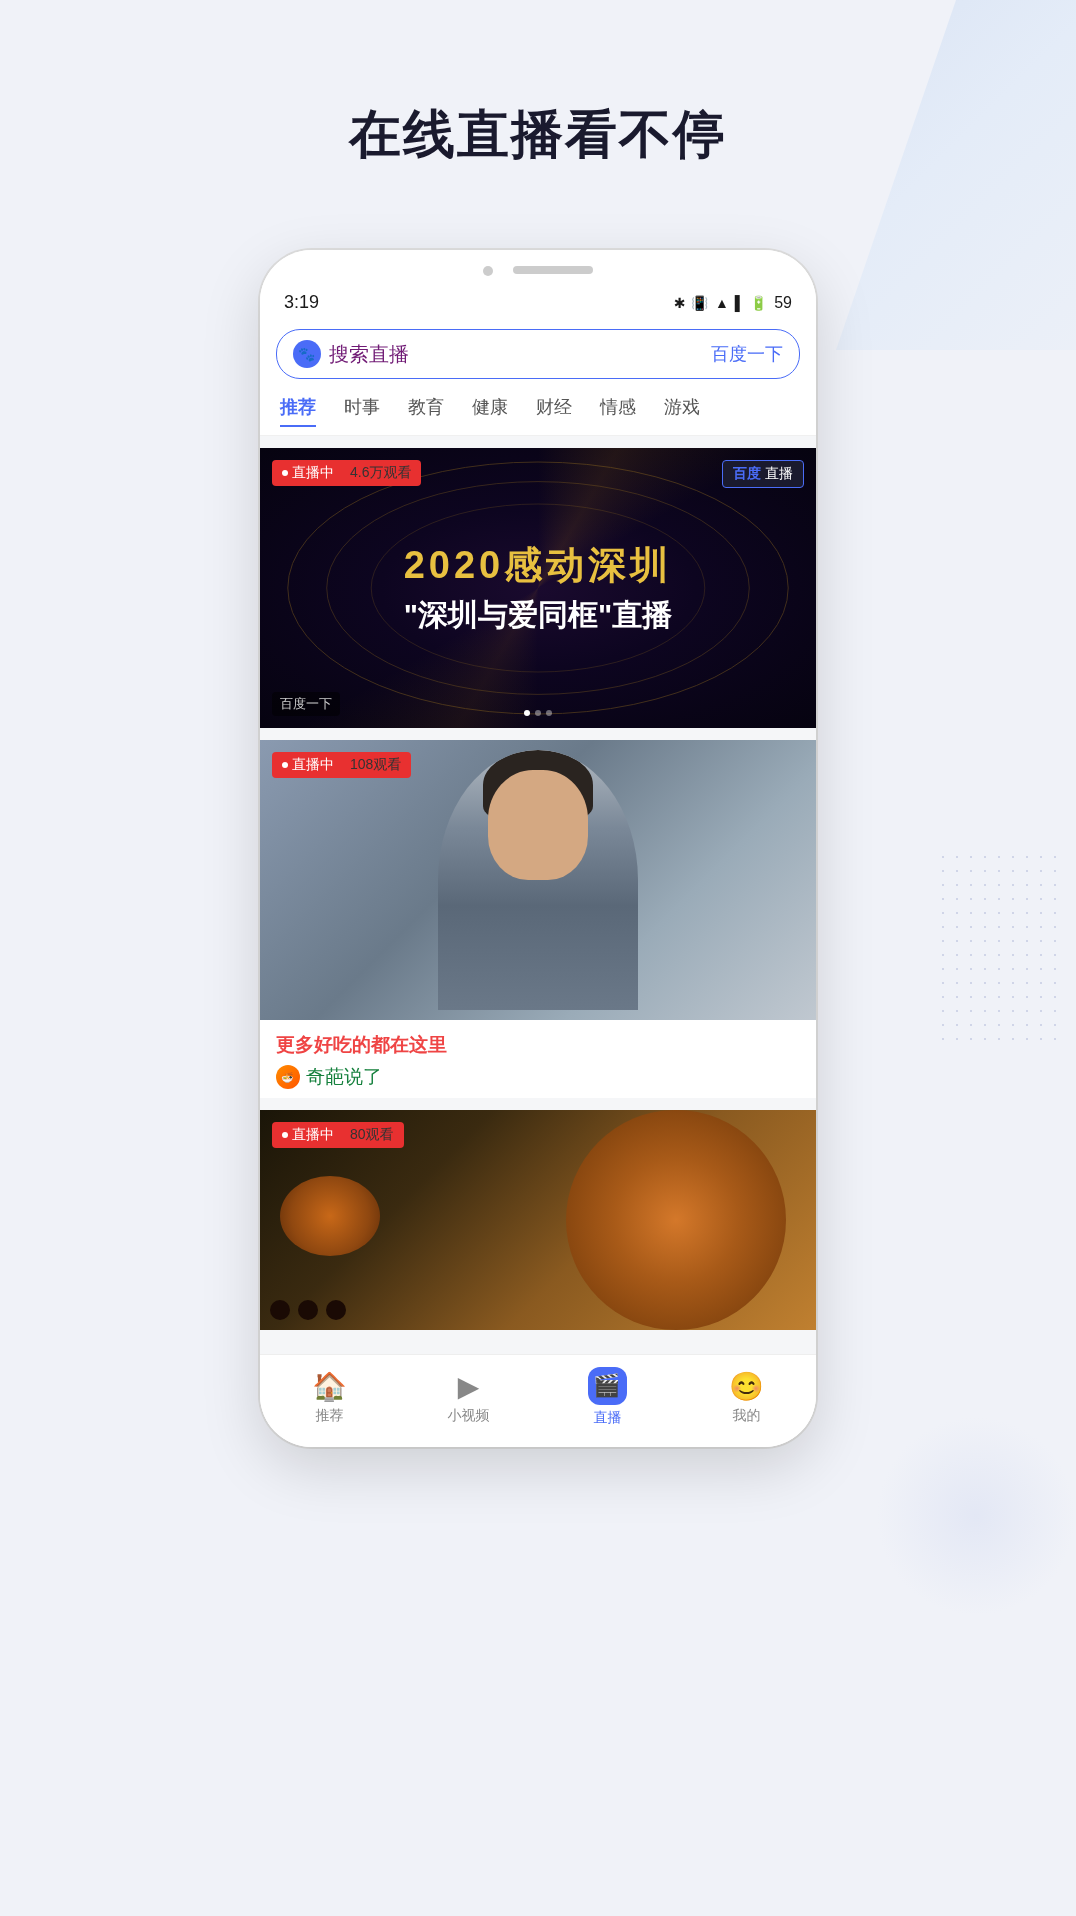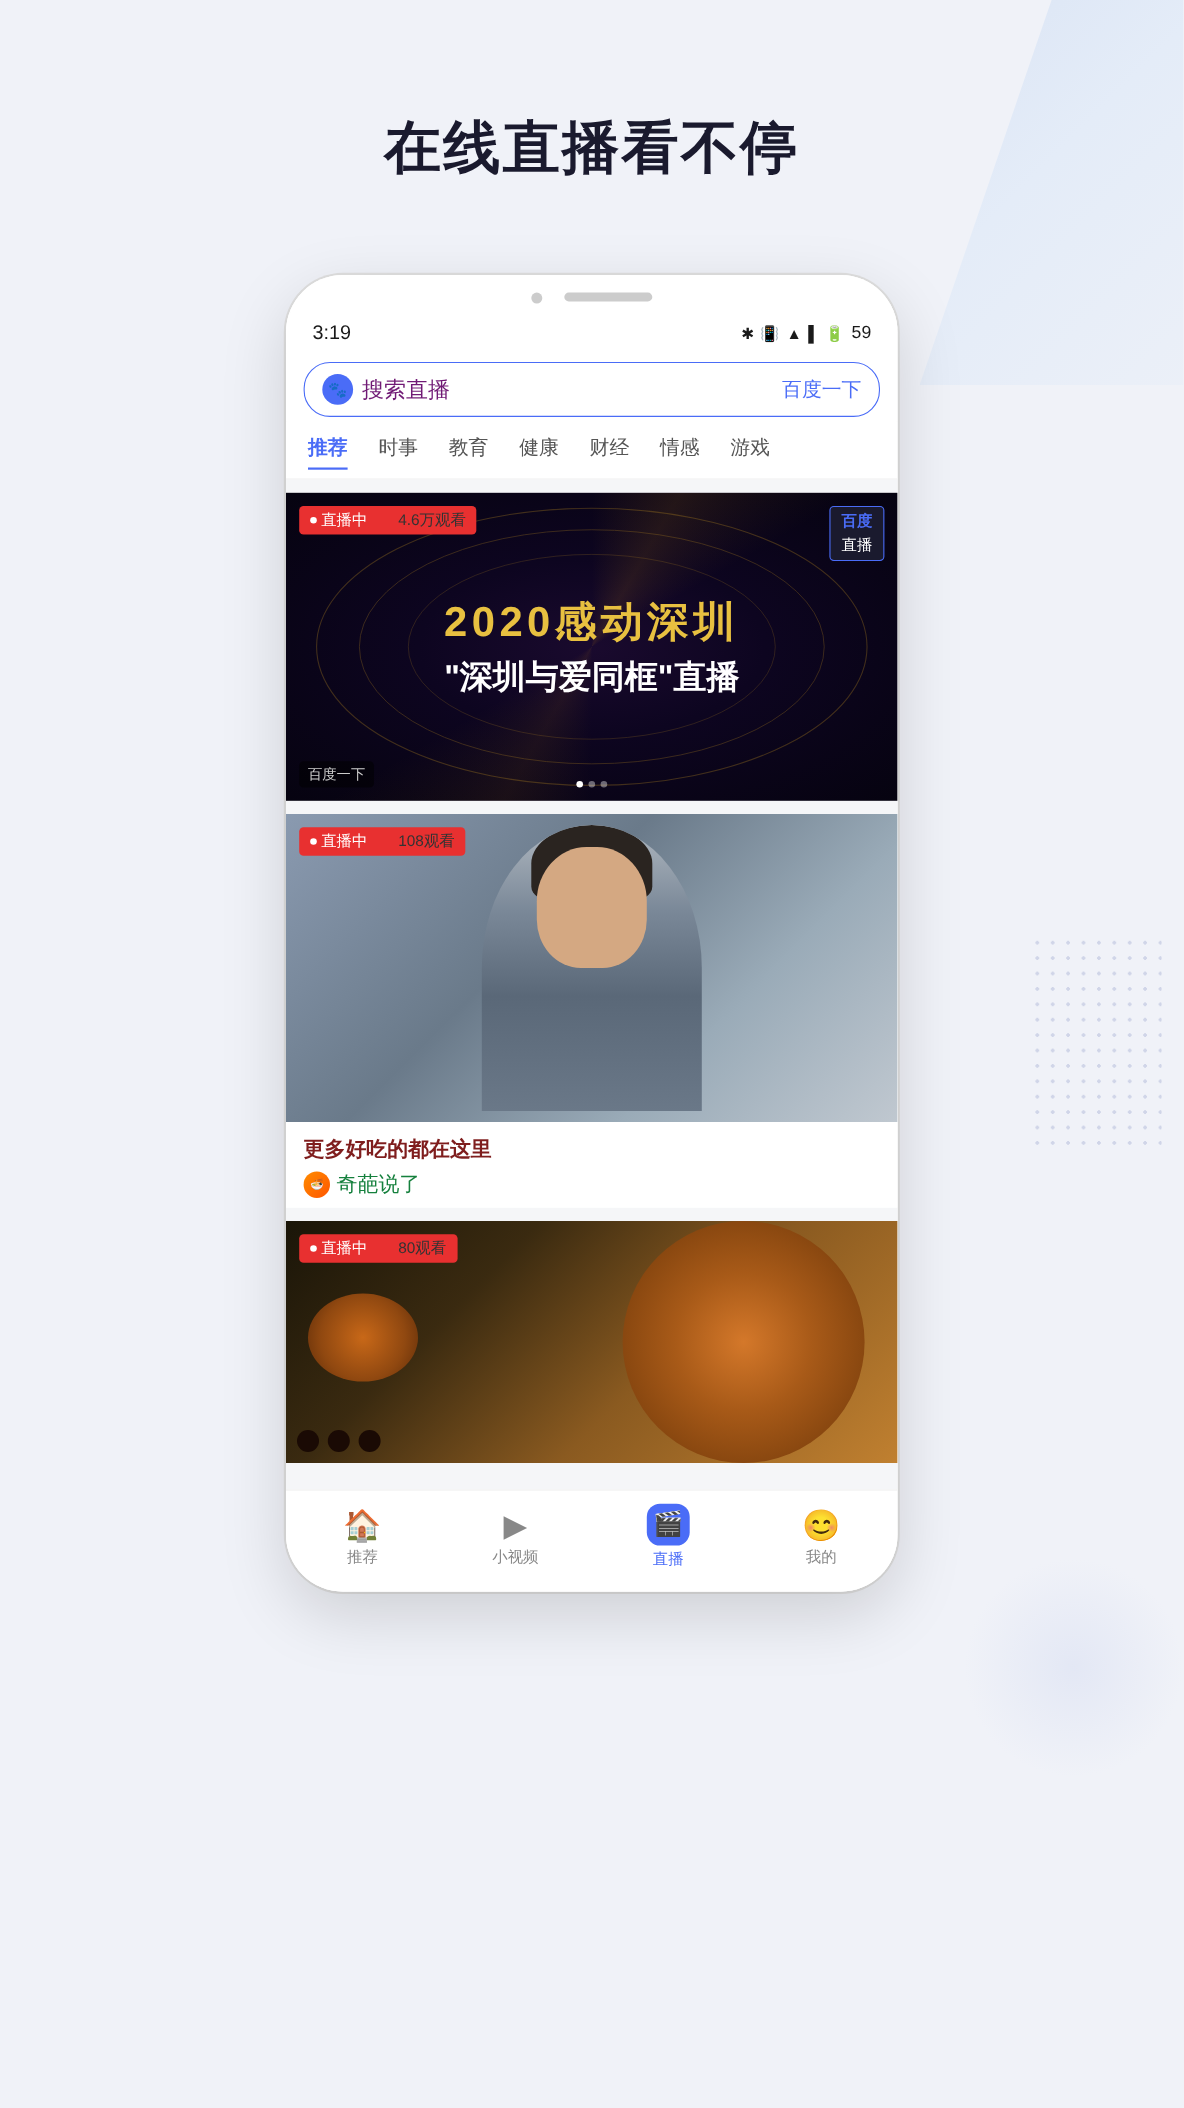--- a/index.html
+++ b/index.html
@@ -221,21 +221,20 @@
       position: absolute;
       top: 12px; right: 12px;
       background: #1a1a2e;
       color: #fff;
       font-size: 14px;
       padding: 4px 10px;
       border-radius: 4px;
       border: 1px solid #4a6cf7;
       display: flex; align-items: flex-start; gap: 4px;
       z-index: 3;
-      flex-direction: column;
     }
     .baidu-live-badge .bd-logo {
       color: #4a6cf7; font-weight: 700;
     }
     .entertainment-tag {
       position: absolute;
       bottom: 12px; left: 12px;
       background: rgba(0,0,0,0.5);
       color: #ccc;
       font-size: 13px;
@@ -280,21 +279,21 @@
       border-radius: 50% 50% 20% 20%;
     }
 
     
     .card2-info {
       padding: 12px 16px 8px;
     }
     .card2-title {
       font-size: 19px;
       font-weight: 600;
-      color: #7f1d1d;
+      color: #ef4444;
     }
     .card2-author {
       display: flex;
       align-items: center;
       gap: 6px;
       margin-top: 6px;
     }
     .author-avatar {
       width: 24px; height: 24px;
       background: linear-gradient(135deg, #ff8c00, #ff5500);
@@ -339,21 +338,21 @@
 
     
     .live-badge {
       position: absolute;
       top: 12px; left: 12px;
       background: #e83030;
       color: #fff;
       font-size: 14px;
       padding: 4px 10px;
       border-radius: 4px;
-      display: flex; align-items: center; gap: 20px;
+      display: flex; align-items: center; gap: 8px;
       z-index: 10;
     }
     .live-dot {
       width: 6px; height: 6px;
       background: #fff;
       border-radius: 50%;
       animation: pulse 1.2s ease-in-out infinite;
     }
     @keyframes pulse {
       0%, 100% { opacity: 1; }

